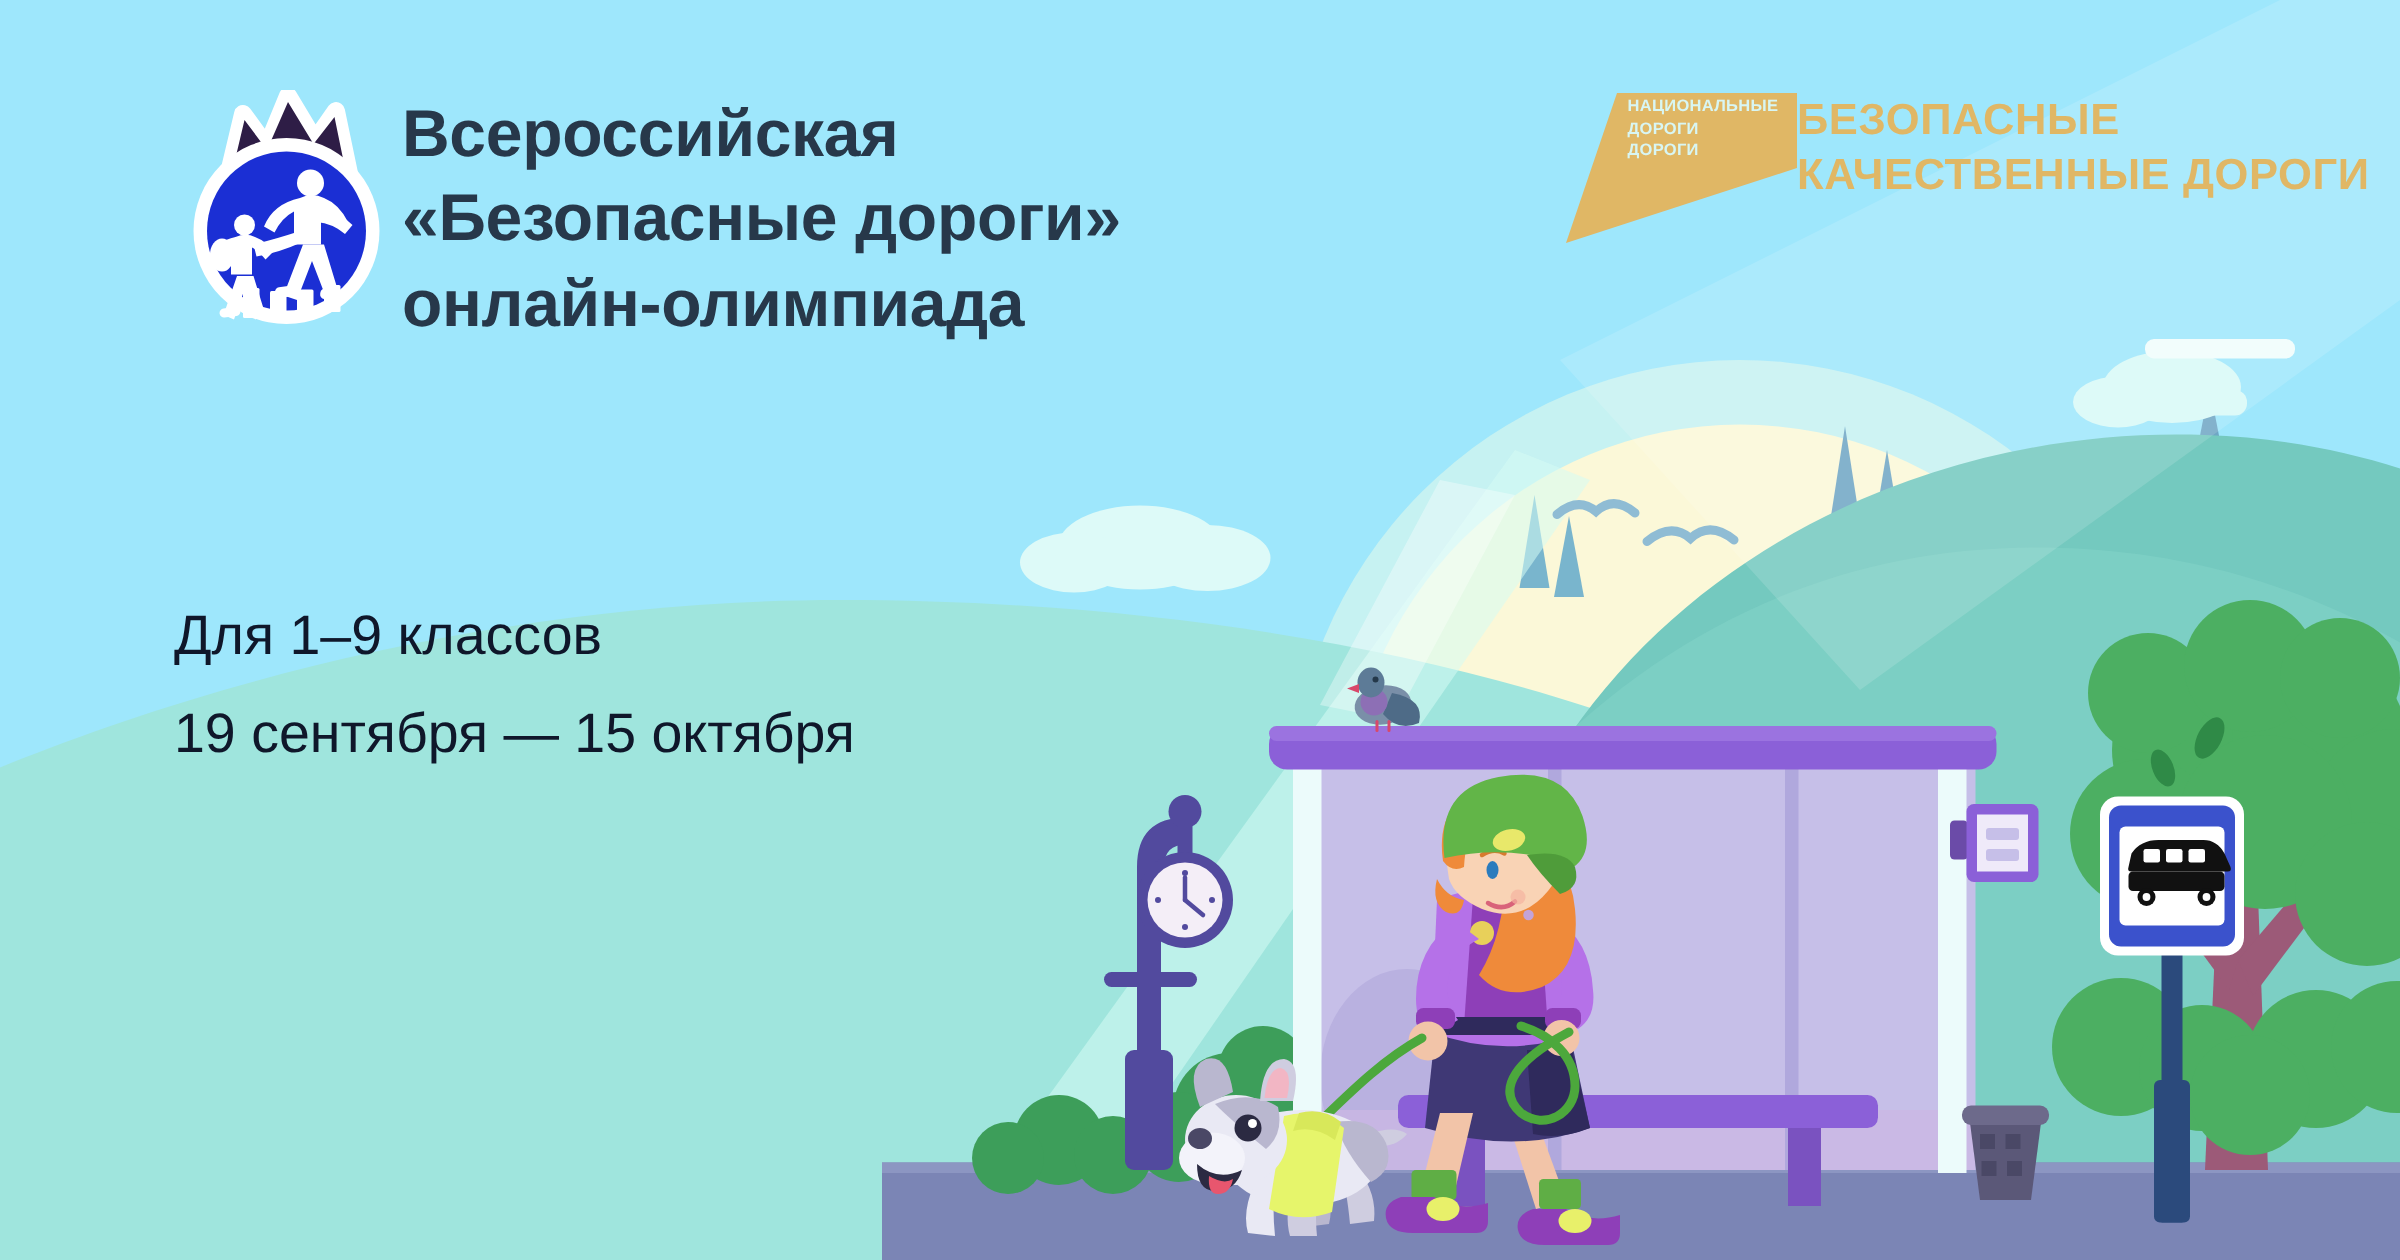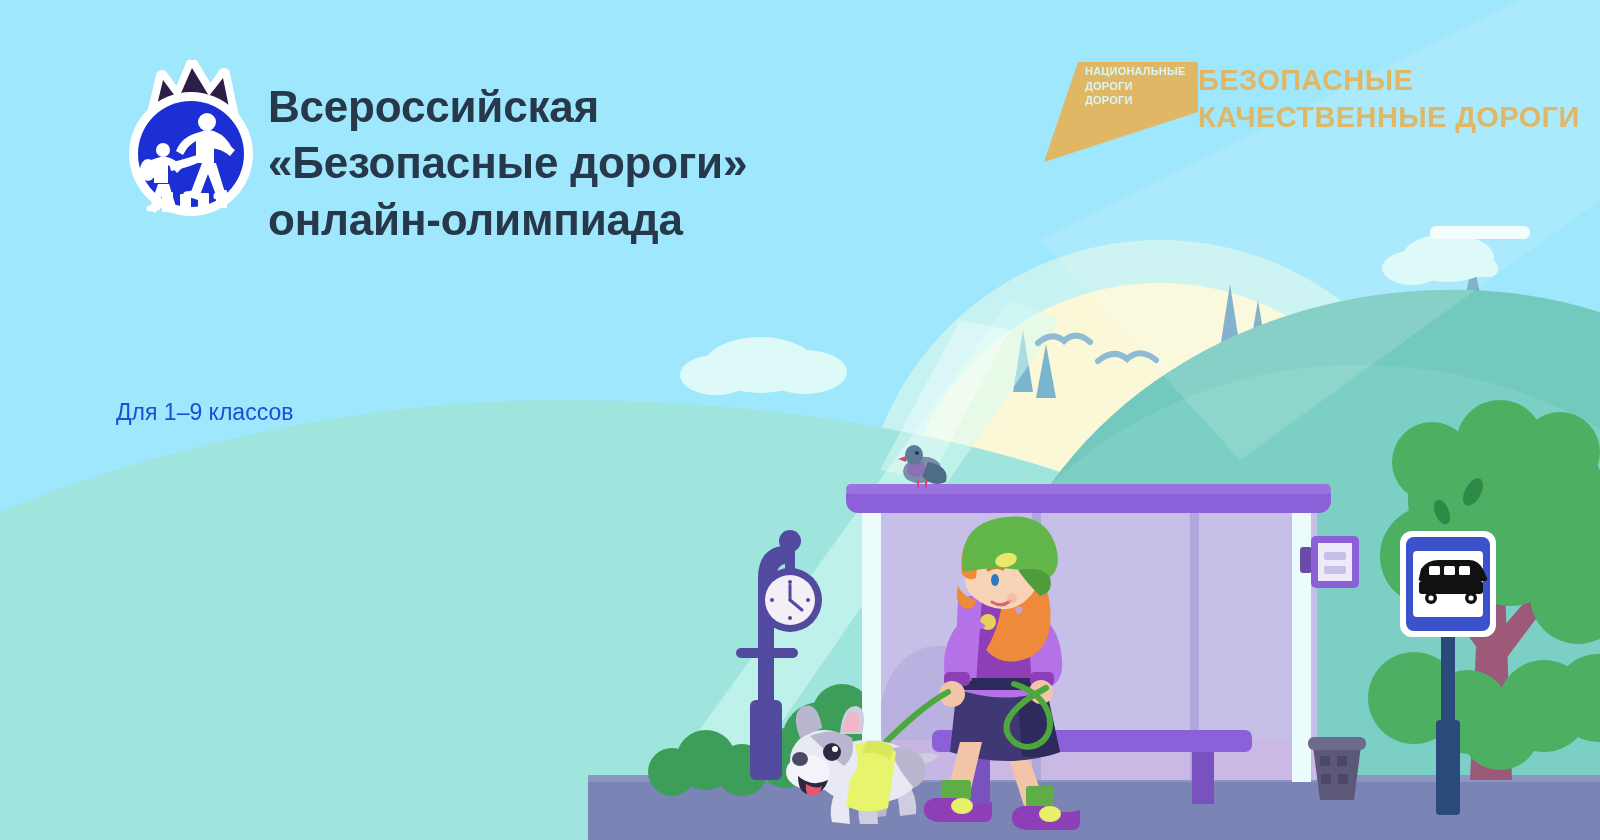--- a/index.html
+++ b/index.html
@@ -23,30 +23,29 @@
   
   .headline {
     position:absolute;
     left:268px; top:62px;
     width:640px;
     font-size:44px;
     line-height:1.28;
     font-weight:bold;
     color:#27384a;
     letter-spacing:-0.2px;
-    margin-top:17px;
   }
   .headline .line { display:block; white-space:nowrap; }
 
   .subinfo {
     position:absolute;
     left:116px; top:392px;
-    font-size:23px;
+    font-size:37px;
     line-height:1.75;
-    color:#1d4ed8;
+    color:#0f172a;
     font-weight:normal;
   }
   .subinfo .line { display:block; white-space:nowrap; }
 
   
   .olympiad-logo {
     position:absolute;
     left:118px; top:60px;
     width:146px; height:160px;
   }
@@ -423,20 +422,21 @@
   </div>
 
   <h1 class="headline">
     <span class="line">Всероссийская</span>
     <span class="line">«Безопасные дороги»</span>
     <span class="line">онлайн-олимпиада</span>
   </h1>
 
   <div class="subinfo">
     <span class="line">Для 1–9 классов</span>
+    <span class="line">19 сентября — 15 октября</span>
   </div>
 
   <div class="np-badge">
     <svg viewBox="0 0 250 112" xmlns="http://www.w3.org/2000/svg" style="position:absolute;inset:0;width:250px;height:112px;">
       <path d="M40 6 L160 6 L160 56 L6 106 Z" fill="#e0b765"></path>
     </svg>
     <div class="np-text">
       <span>НАЦИОНАЛЬНЫЕ</span>
       <span>ДОРОГИ</span>
       <span>ДОРОГИ</span>

